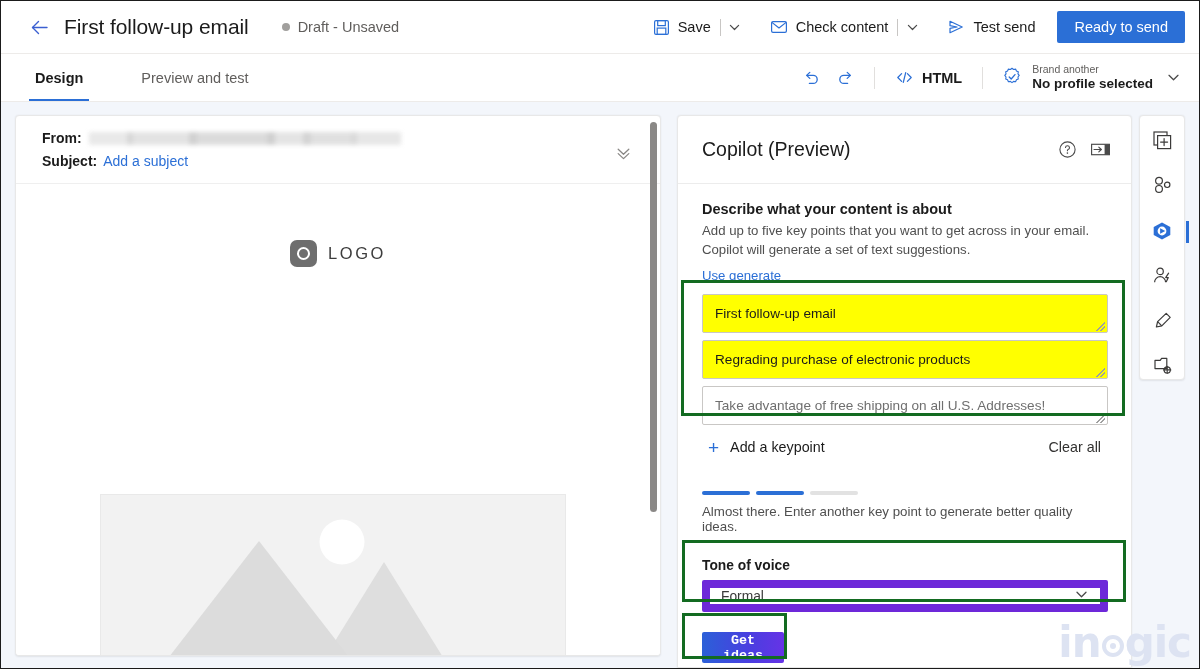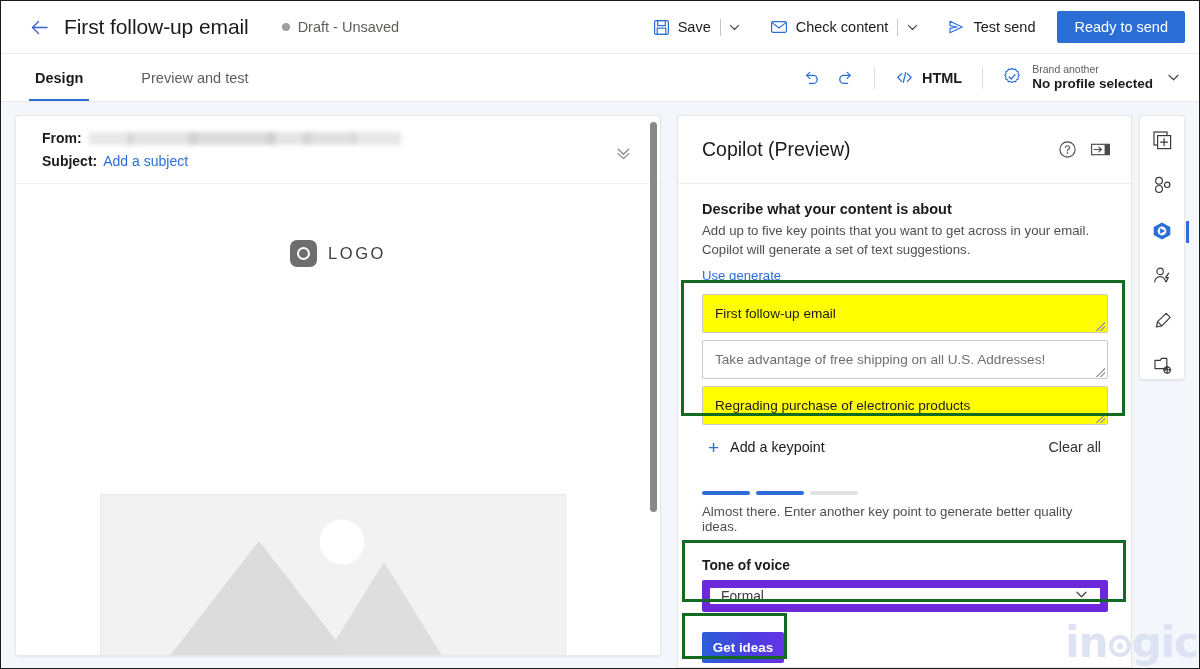--- a/index.html
+++ b/index.html
@@ -249,21 +249,21 @@
     font-size: 13.8px; color: #3a3a3a; cursor: pointer;
   }
   .tone-caret { margin-left: auto; color: #4a4a4a; }
 
   .get-ideas-row { margin-top: 20px; }
   .get-ideas {
     width: 82px; height: 31px;
     background: linear-gradient(90deg, #2b60d8 0%, #4a3ee0 58%, #6633e6 100%);
     border: none; border-radius: 2px;
     color: #ffffff; font-size: 13.4px; font-weight: 600;
-    font-family: Liberation Sans, sans-serif;
+    font-family: Liberation Mono, monospace;
     cursor: pointer;
   }
 
   
   .rail {
     position: absolute; left: 1138px; top: 13px; width: 46px; height: 265px;
     background: #ffffff; border: 1px solid #e8e8e8;
     border-radius: 4px;
     box-shadow: 0 0.6px 1.8px rgba(0,0,0,0.08);
     display: flex; flex-direction: column; align-items: center;
@@ -275,21 +275,21 @@
     cursor: pointer; color: #3b3a39;
   }
   .rail-item.active { color: #2b6fd6; }
   .rail-item.active::after {
     content: ""; position: absolute; right: -12px; top: 4px;
     width: 3px; height: 22px; background: #2b6fd6;
   }
 
   
   .watermark {
-    position: absolute; right: 1px; bottom: 4px;
+    position: absolute; right: 8px; bottom: 4px;
     font-size: 42px; font-weight: 700; letter-spacing: -1px;
     color: #dde3f2; user-select: none; line-height: 1;
     font-family: "DejaVu Sans", sans-serif;
     display: flex; align-items: center;
   }
   .wm-ring {
     display:inline-block; width: 22px; height: 22px; border-radius: 50%;
     border: 4px solid #dde3f2; position: relative; margin: 0 1px;
     top: 3px;
   }
@@ -469,26 +469,26 @@
       <div class="copilot-body">
         <div class="sec-title">Describe what your content is about</div>
         <div class="sec-desc">Add up to five key points that you want to get across in your email. Copilot will generate a set of text suggestions.</div>
         <span class="use-examples">Use generate</span>
 
         <div class="keypoints">
           <div class="kp filled">
             <span>First follow-up email</span>
             <span class="resize"></span>
           </div>
+          <div class="kp filled">
+            <span>Regrading purchase of electronic products</span>
+            <span class="resize"></span>
+          </div>
           <div class="kp placeholder">
             <span>Take advantage of free shipping on all U.S. Addresses!</span>
-            <span class="resize"></span>
-          </div>
-          <div class="kp filled">
-            <span>Regrading purchase of electronic products</span>
             <span class="resize"></span>
           </div>
         </div>
 
         <div class="kp-actions">
           <div class="add-keypoint">
             <span class="plus-icon">+</span>
             <span>Add a keypoint</span>
           </div>
           <div class="clear-all">Clear all</div>

